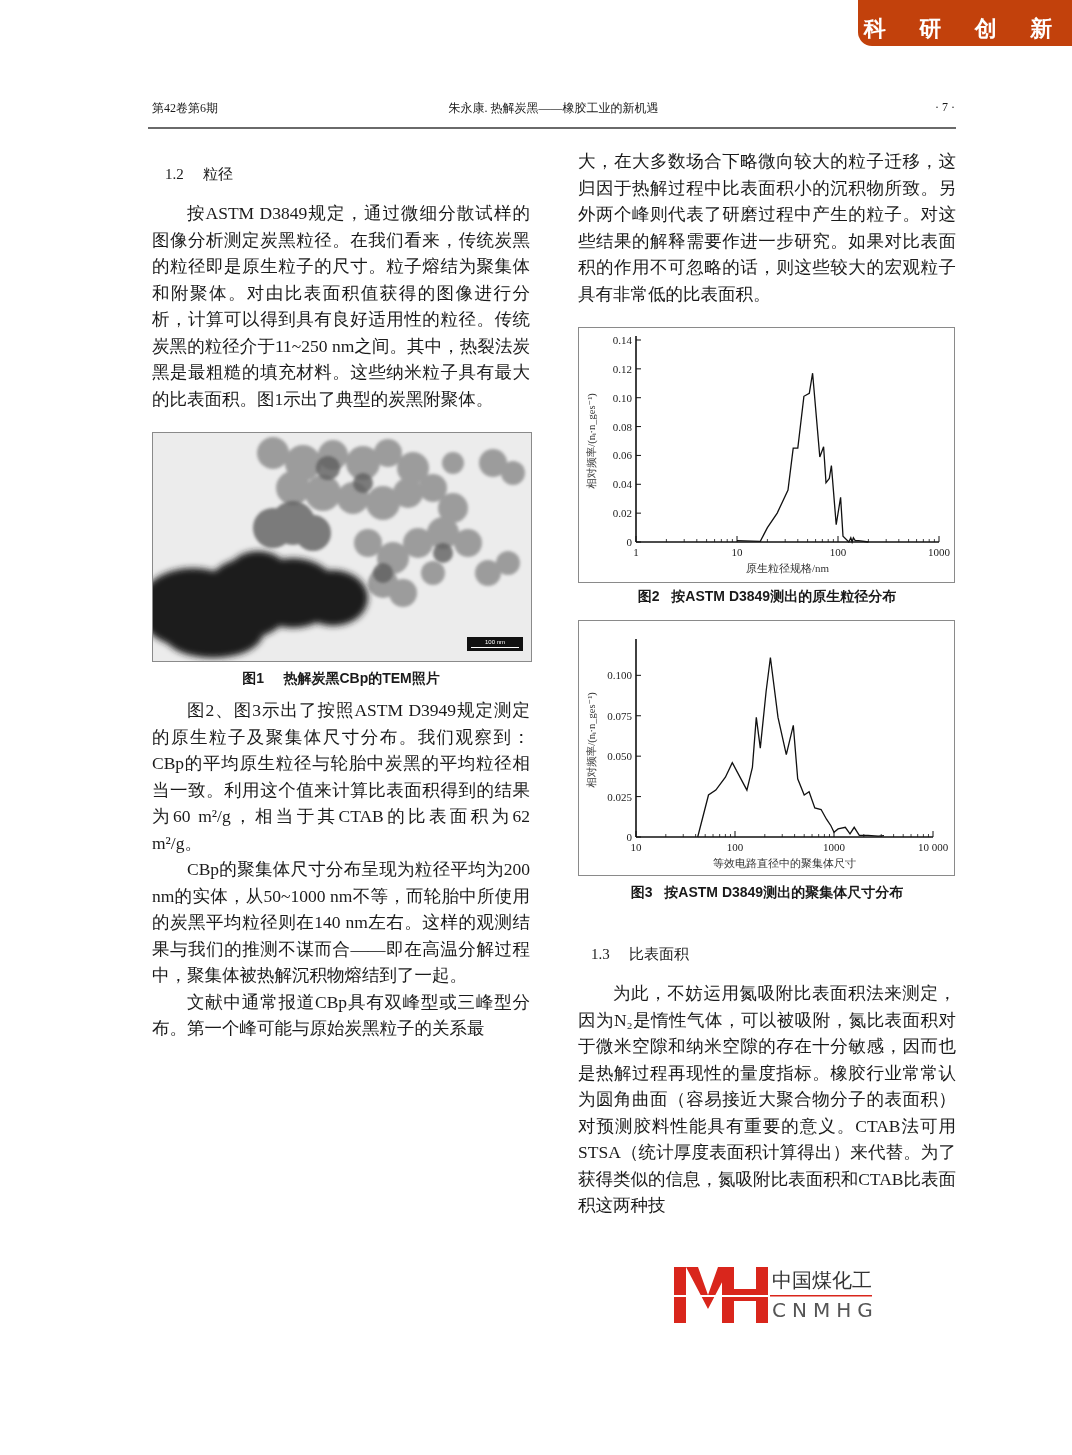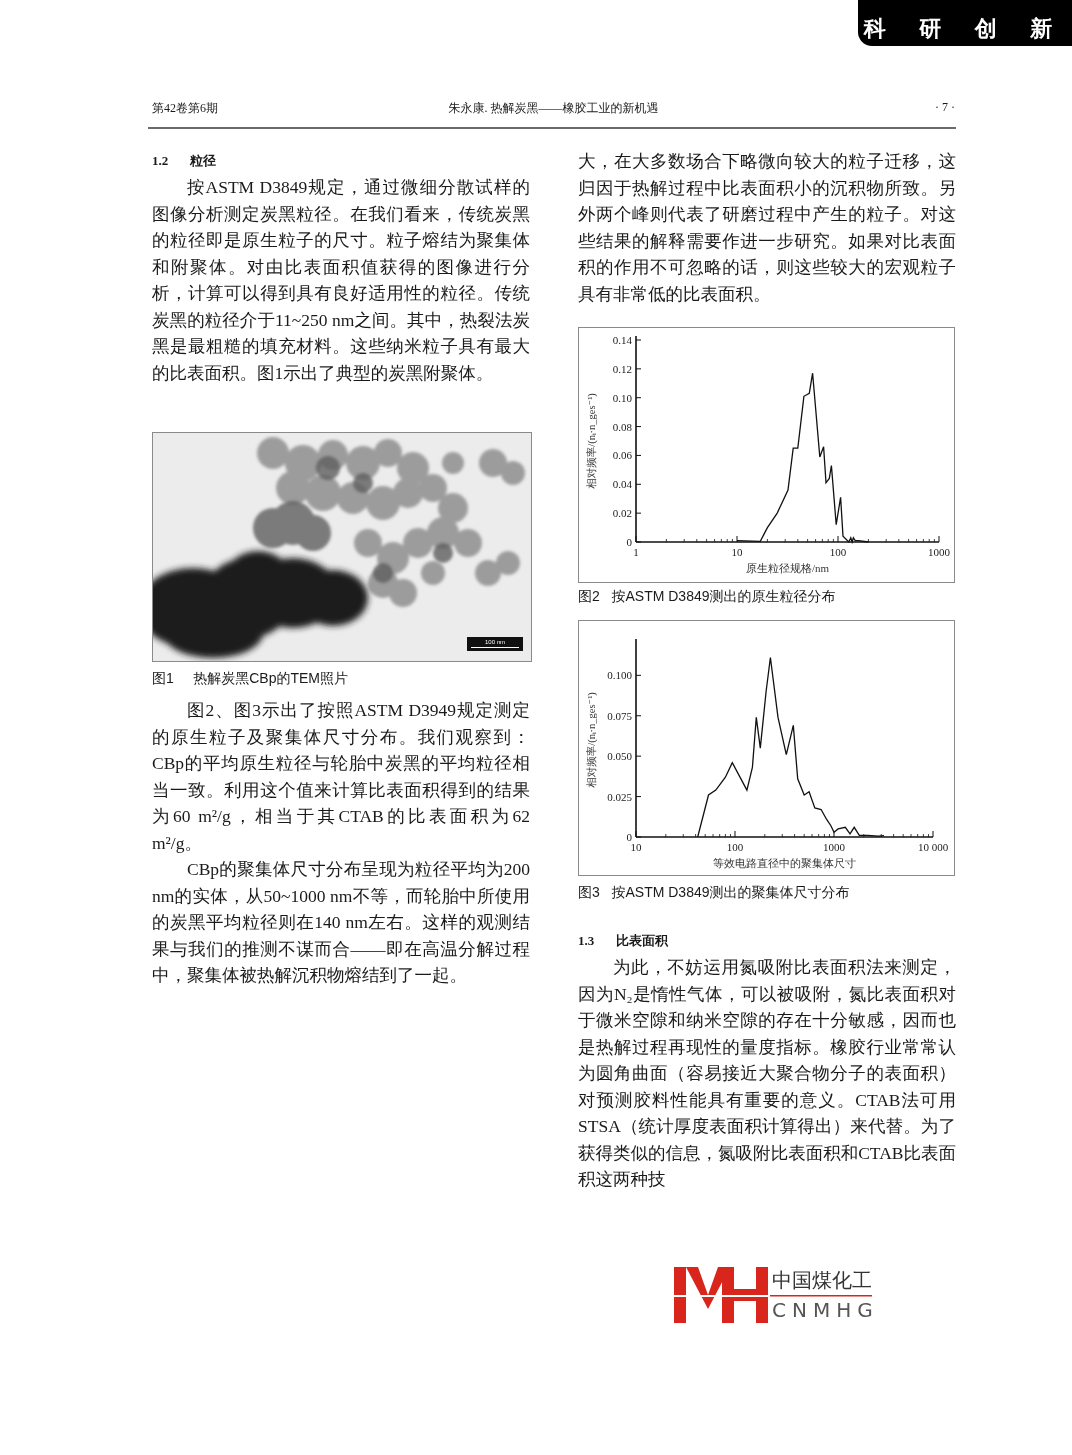--- a/index.html
+++ b/index.html
@@ -1,32 +1,32 @@
 <!DOCTYPE html>
 <html><head>
 <meta charset="utf-8">
 <style>
   html, body { margin:0; padding:0; }
   body { width:1072px; height:1455px; background:#ffffff; position:relative; overflow:hidden;
          font-family: "Liberation Serif", "DejaVu Serif", serif; color:#1a1a1a; }
-  .tab { position:absolute; left:858px; top:0; width:214px; height:46px; background:#000000;
+  .tab { position:absolute; left:858px; top:0; width:214px; height:46px; background:#c2410c;
          border-bottom-left-radius:14px; color:#fff; font-size:22px; font-weight:bold;
          letter-spacing:14px; text-align:center; line-height:58px; }
   .running-head { position:absolute; left:152px; top:96px; width:803px; height:30px; font-size:12px; }
   .rh-left { position:absolute; left:0; top:4px; }
   .rh-center { position:absolute; left:0; right:0; top:4px; text-align:center; }
   .rh-right { position:absolute; right:0; top:4px; }
   .rh-rule { position:absolute; left:148px; top:127px; width:808px; height:2px; background:#6a6a6a; }
   .col { position:absolute; font-size:17.5px; line-height:26.5px; text-align:justify; }
   .col p { margin:0; text-indent:2em; }
   .col p.noindent { text-indent:0; }
-  .h2 { font-family:"Liberation Sans","DejaVu Sans",sans-serif; font-weight:bold; font-size:13px; margin:0; line-height:26px; }
+  .h2 { font-family:"Liberation Sans","DejaVu Sans",sans-serif; font-weight:normal; font-size:15px; margin:13px; line-height:26px; }
   .h2 .num { font-family:"Liberation Serif",serif; display:inline-block; width:38px; }
   .figbox { position:absolute; border:1.5px solid #8a8a8a; background:#fff; }
-  .caption { position:absolute; font-family:"Liberation Sans","DejaVu Sans",sans-serif; font-weight:normal; font-size:14px; }
+  .caption { position:absolute; font-family:"Liberation Sans","DejaVu Sans",sans-serif; font-weight:bold; font-size:14px; text-align:center; }
   .tem { position:absolute; left:152px; top:432px; width:378px; height:228px; border:1.5px solid #8a8a8a; overflow:hidden; background:#efefef; }
   .scalebar { position:absolute; right:8px; bottom:10px; width:56px; height:14px; background:#111; color:#fff; font-size:6px; font-family:"Liberation Sans",sans-serif; text-align:center; line-height:10px; }
   .scalebar::after { content:""; position:absolute; left:4px; right:4px; bottom:3px; height:1px; background:#fff; }
   svg text { font-family:"Liberation Serif","DejaVu Serif",serif; }
   .logo { position:absolute; left:672px; top:1265px; width:230px; height:60px; }
 </style>
 </head>
 <body>
 
 <div class="tab"><span>科 研 创 新</span></div>
@@ -105,20 +105,21 @@
   </svg>
   <div class="scalebar">100 nm</div>
 </div>
 <div class="caption" style="left:152px; top:670px; width:378px;">
   <span>图1</span>&nbsp;&nbsp;&nbsp;&nbsp;&nbsp;<span>热解炭黑CBp的TEM照片</span>
 </div>
 
 <div class="col" style="left:152px; top:697px; width:378px;">
   <p>图2、图3示出了按照ASTM D3949规定测定的原生粒子及聚集体尺寸分布。我们观察到：CBp的平均原生粒径与轮胎中炭黑的平均粒径相当一致。利用这个值来计算比表面积得到的结果为60 m²/g，相当于其CTAB的比表面积为62 m²/g。</p>
   <p>CBp的聚集体尺寸分布呈现为粒径平均为200 nm的实体，从50~1000 nm不等，而轮胎中所使用的炭黑平均粒径则在140 nm左右。这样的观测结果与我们的推测不谋而合——即在高温分解过程中，聚集体被热解沉积物熔结到了一起。</p>
+  <p>文献中通常报道CBp具有双峰型或三峰型分布。第一个峰可能与原始炭黑粒子的关系最</p>
 </div>
 
 <div class="col" style="left:578px; top:148px; width:378px;">
   <p class="noindent">大，在大多数场合下略微向较大的粒子迁移，这归因于热解过程中比表面积小的沉积物所致。另外两个峰则代表了研磨过程中产生的粒子。对这些结果的解释需要作进一步研究。如果对比表面积的作用不可忽略的话，则这些较大的宏观粒子具有非常低的比表面积。</p>
 </div>
 
 <div class="figbox" style="left:578px; top:327px; width:375px; height:254px;">
   <svg id="chart2" width="375" height="254">
       <line x1="57" y1="8" x2="57" y2="214" stroke="#111" stroke-width="1.6"></line>
       <line x1="57" y1="214" x2="360" y2="214" stroke="#111" stroke-width="1.6"></line>

